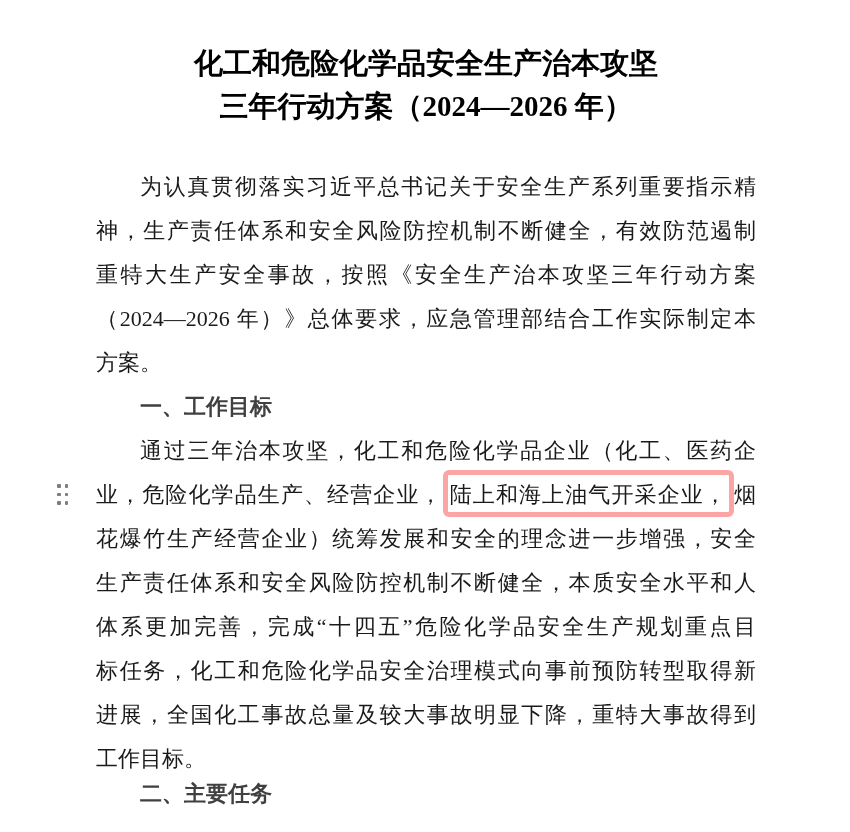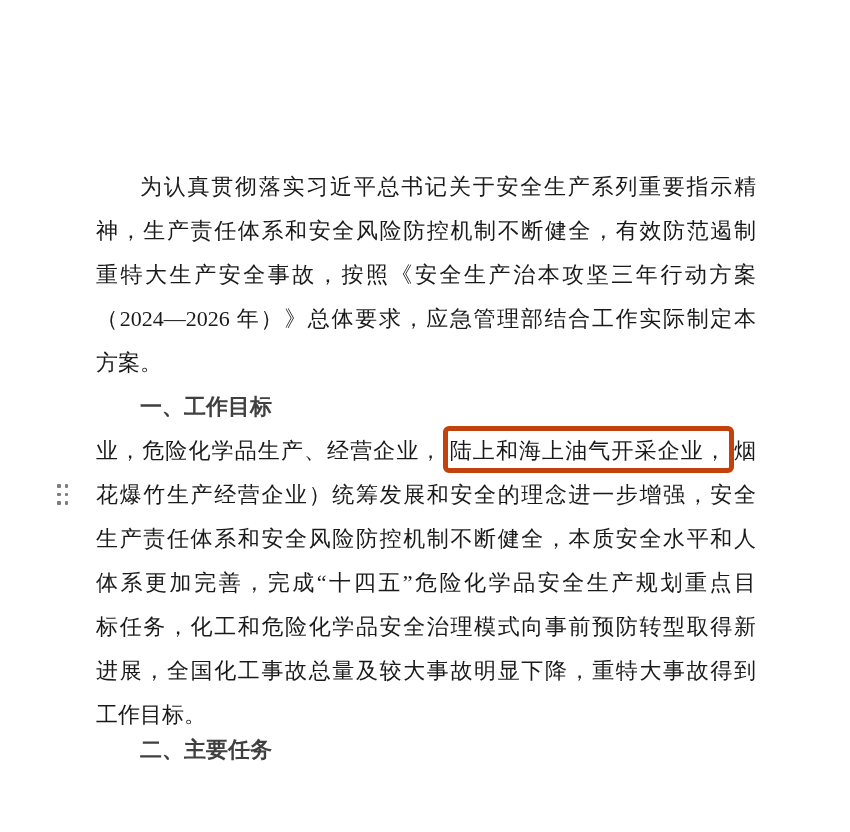--- a/index.html
+++ b/index.html
@@ -26,21 +26,21 @@
     color: #1a1a1a; font-size: 22px;
   }
   .line { height: 44px; line-height: 44px; white-space: nowrap; }
   .line.jst { text-align: justify; text-align-last: justify; white-space: normal; }
   .line.ind { text-indent: 44px; }
   .line.bold { font-weight: bold; color: #404040; }
   .line.cut { height: 7px; line-height: 22px; padding-top: 2px; overflow: visible; }
 
   
   .hl-box {
-    border: 5px solid #c2410c;
+    border: 5px solid #fca5a5;
     border-radius: 6px;
     padding: 7px 2px 5px 2px;
   }
 
   
   .drag-handle {
     position: absolute; left: 57px; top: 484px;
     display: grid;
     grid-template-columns: 3.5px 3.5px;
     grid-template-rows: 3.5px 3.5px 3.5px;
@@ -56,31 +56,36 @@
 
   <div class="drag-handle">
     <span class="dot"></span>
     <span class="dot"></span>
     <span class="dot"></span>
     <span class="dot"></span>
     <span class="dot"></span>
     <span class="dot"></span>
   </div>
 
+  <div class="title-wrap">
+    <div class="title-line">化工和危险化学品安全生产治本攻坚</div>
+    <div class="title-line">三年行动方案（2024—2026 年）</div>
+  </div>
 
   <div class="body-text">
 
     <div class="line jst ind">为认真贯彻落实习近平总书记关于安全生产系列重要指示精</div>
     <div class="line jst">神，生产责任体系和安全风险防控机制不断健全，有效防范遏制</div>
     <div class="line jst">重特大生产安全事故，按照《安全生产治本攻坚三年行动方案</div>
     <div class="line jst">（2024—2026 年）》总体要求，应急管理部结合工作实际制定本</div>
     <div class="line">方案。</div>
 
     <div class="line bold ind">一、工作目标</div>
 
+    <div class="line jst ind">通过三年治本攻坚，化工和危险化学品企业（化工、医药企</div>
 
     <div class="line jst"><span>业，危险化学品生产、经营企业，</span><span class="hl-box">陆上和海上油气开采企业，</span><span>烟</span></div>
 
     <div class="line jst">花爆竹生产经营企业）统筹发展和安全的理念进一步增强，安全</div>
     <div class="line jst">生产责任体系和安全风险防控机制不断健全，本质安全水平和人</div>
     <div class="line jst">体系更加完善，完成“十四五”危险化学品安全生产规划重点目</div>
     <div class="line jst">标任务，化工和危险化学品安全治理模式向事前预防转型取得新</div>
     <div class="line jst">进展，全国化工事故总量及较大事故明显下降，重特大事故得到</div>
     <div class="line">工作目标。</div>
 

